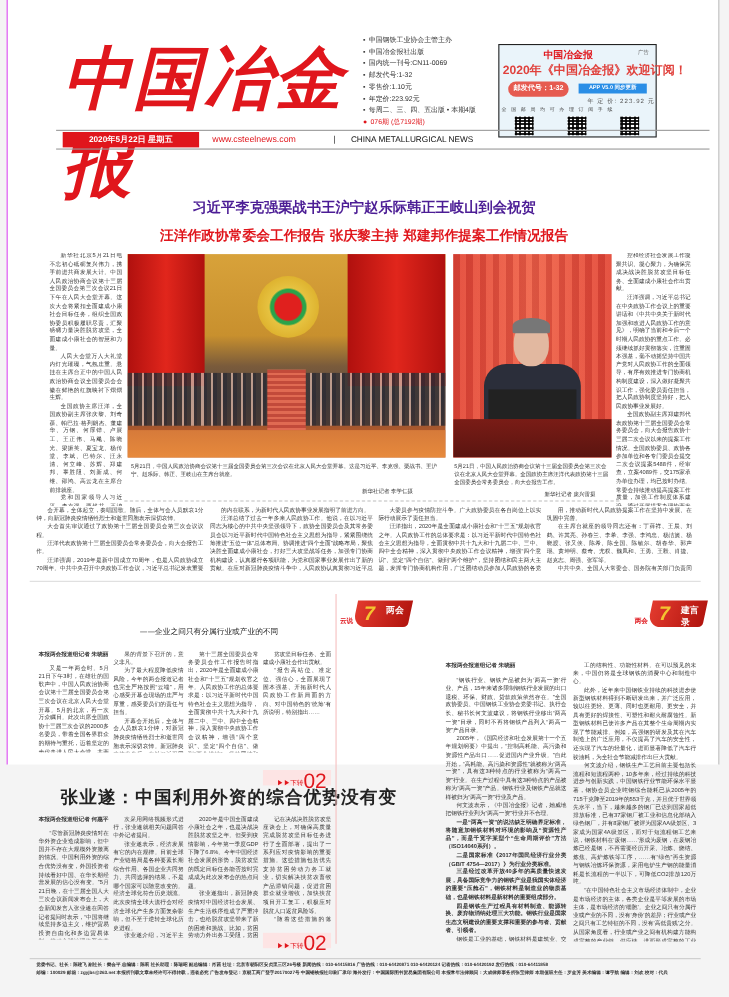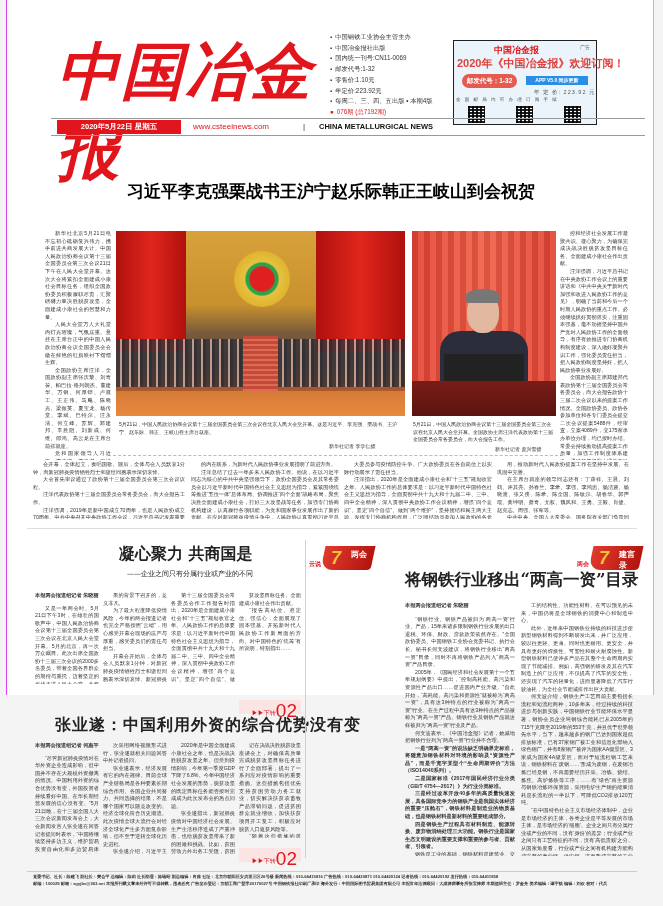--- a/index.html
+++ b/index.html
@@ -24,25 +24,25 @@
   .ad-price { position: absolute; left: 80px; top: 48px; font-size: 5.5px; color: #555; letter-spacing: 1px; }
   .ad-sub { position: absolute; left: 2px; top: 56px; font-size: 4.5px; color: #444; letter-spacing: 1.5px; white-space: nowrap; }
   .qr { position: absolute; top: 65px; width: 17px; height: 17px; background:
       repeating-linear-gradient(0deg, #222 0 2px, #fff 2px 3px),
       repeating-linear-gradient(90deg, #222 0 2px, #fff 2px 4px); background-blend-mode: multiply; }
 
   .date-bar { left: 44px; top: 118px; width: 594px; height: 18px; border-top: 1px solid #999; border-bottom: 1px solid #999; font-family: "Liberation Sans", sans-serif; }
   .date-red { position: absolute; left: 6px; top: 1px; width: 124px; height: 14px; background: #e0161c; color: #fff; font-size: 7.5px; font-weight: bold; text-align: center; line-height: 14px; }
   .site { position: absolute; left: 142px; top: 1px; font-size: 8px; color: #e0161c; line-height: 14px; }
   .sep { position: absolute; left: 252px; top: 1px; font-size: 8px; line-height: 14px; color: #333; }
-  .en-name { position: absolute; left: 268px; top: 1px; font-size: 7.5px; font-weight: bold; line-height: 14px; color: #111; }
+  .en-name { position: absolute; left: 268px; top: 1px; font-size: 7.5px; font-weight: normal; line-height: 14px; color: #111; }
 
   
   .headline { left: 0; top: 146px; width: 648px; text-align: center; color: #e0161c; font-family: "Liberation Sans", sans-serif; font-weight: bold; font-size: 26px; letter-spacing: 3px; }
-  .sub1 { left: 0; top: 180px; width: 648px; text-align: center; color: #000000; font-family: "Liberation Sans", sans-serif; font-weight: bold; font-size: 17px; }
+  .sub1 { left: 0; top: 180px; width: 648px; text-align: center; color: #4c1d95; font-family: "Liberation Sans", sans-serif; font-weight: bold; font-size: 13px; }
   .sub2 { left: 0; top: 206px; width: 648px; text-align: center; color: #e0161c; font-weight: bold; font-size: 12.5px; }
 
   
   .txt { font-size: 5.2px; line-height: 7.6px; color: #333; text-align: justify; overflow: hidden; font-family: "Liberation Sans", sans-serif; }
   .txt p { text-indent: 10px; }
 
   
   .photo1 { left: 109px; top: 231px; width: 289px; height: 185px; overflow: hidden;
     background: linear-gradient(180deg, #d8a23a 0%, #c8902e 40%, #7a5b3b 55%, #5a4a45 70%, #b45a2a 88%, #d27230 100%); }
   .curtain { position: absolute; top: 0; height: 120px; background: linear-gradient(90deg, #b0100e, #e1261c, #b0100e); }
@@ -110,20 +110,21 @@
   </div>
 
   <div class="abs date-bar">
     <div class="date-red">2020年5月22日 星期五</div>
     <div class="site">www.csteelnews.com</div>
     <div class="sep">|</div>
     <div class="en-name">CHINA METALLURGICAL NEWS</div>
   </div>
 
   <div class="abs sub1">习近平李克强栗战书王沪宁赵乐际韩正王岐山到会祝贺</div>
+  <div class="abs sub2">汪洋作政协常委会工作报告 张庆黎主持 郑建邦作提案工作情况报告</div>
 
   <div class="abs txt" style="left:38px; top:230px; width:66px; height:230px;">
     <p>新华社北京5月21日电 不忘初心砥砺复兴伟力，携手前进共商发展大计。中国人民政治协商会议第十三届全国委员会第三次会议21日下午在人民大会堂开幕。这次大会将紧扣全面建成小康社会目标任务，组织全国政协委员积极履职尽责，汇聚磅礴力量决胜脱贫攻坚，全面建成小康社会的智慧和力量。</p>
     <p>人民大会堂万人大礼堂内灯光璀璨，气氛庄重。悬挂在主席台正中的中国人民政治协商会议全国委员会会徽在鲜艳的红旗映衬下熠熠生辉。</p>
     <p>全国政协主席汪洋，全国政协副主席张庆黎、刘奇葆、帕巴拉·格列朗杰、董建华、万钢、何厚铧、卢展工、王正伟、马飚、陈晓光、梁振英、夏宝龙、杨传堂、李斌、巴特尔、汪永清、何立峰、苏辉、郑建邦、辜胜阻、刘新成、何维、邵鸿、高云龙在主席台前排就座。</p>
     <p>党和国家领导人习近平、李克强、栗战书、王沪宁、赵乐际、韩正、王岐山等在主席台就座，祝贺大会召开。</p>
 
   </div>
 
   <div class="abs photo1">
@@ -170,21 +171,20 @@
     <p>汪洋指出，2020年是全面建成小康社会和“十三五”规划收官之年。人民政协工作的总体要求是：以习近平新时代中国特色社会主义思想为指导，全面贯彻中共十九大和十九届二中、三中、四中全会精神，深入贯彻中央政协工作会议精神，增强“四个意识”、坚定“四个自信”、做到“两个维护”，坚持团结和民主两大主题，发挥专门协商机构作用，广泛团结动员参加人民政协的各党派团体和各族各界人士，紧紧扭住疫情防</p>
   </div>
   <div class="abs txt" style="left:490px; top:461px; width:132px; height:58px;">
     <p>用，推动新时代人民政协提案工作在坚持中发展、在巩固中完善。</p>
     <p>在主席台就座的领导同志还有：丁薛祥、王晨、刘鹤、许其亮、孙春兰、李希、李强、李鸿忠、杨洁篪、杨晓渡、张又侠、陈希、陈全国、陈敏尔、胡春华、郭声琨、黄坤明、蔡奇、尤权、魏凤和、王勇、王毅、肖捷、赵克志、周强、张军等。</p>
     <p>中共中央、全国人大常委会、国务院有关部门负责同志应邀列席开幕会。外国驻华使节等应邀参加开幕会。</p>
   </div>
 
   <div class="abs" style="left:20px; top:528px; width:610px; border-top:1px solid #ddd;"></div>
 
-  <div class="abs h2" style="left:112px; top:544px; font-size:16px;">凝心聚力 共商国是</div>
   <div class="abs" style="left:120px; top:569px; font-size:7px; color:#222;">——企业之间只有分属行业或产业的不同</div>
 
   <div class="abs txt" style="left:28px; top:592px; width:64px; height:92px;">
     <div style="font-weight:bold; margin-bottom:5px;">本报两会报道组记者 朱晓丽</div>
     <p>又是一年两会时。5月21日下午3时，在雄壮的国歌声中，中国人民政治协商会议第十三届全国委员会第三次会议在北京人民大会堂开幕。5月的北京，再一次万众瞩目。此次出席全国政协十三届三次会议的2000多名委员，带着全国各界群众的期待与重托，迈着坚定的步伐走进人民大会堂，共商国是。</p>
 
   </div>
   <div class="abs txt" style="left:96px; top:592px; width:64px; height:92px;">
     <p>果的背景下召开的，意义非凡。</p>
     <p>为了最大程度降低疫情风险，今年的两会报道记者也完全严格按照“云端”，用心感受开幕会现场的庄严与厚重，感受委员们的责任与担当。</p>
@@ -235,21 +235,20 @@
     <div class="cal">两会</div>
     <div class="lbl">云说</div>
   </div>
   <div class="abs banner" style="left:570px; top:546px;">
     <div class="flag"></div>
     <div class="seven">7</div>
     <div class="cal">建言录</div>
     <div class="lbl">两会</div>
   </div>
 
-  <div class="abs h2" style="left:398px; top:569px; font-size:16.5px;">将钢铁行业移出“两高一资”目录</div>
 
   <div class="abs txt" style="left:398px; top:602px; width:110px; height:254px;">
     <div style="font-weight:bold; margin-bottom:6px;">本报两会报道组记者 朱晓丽</div>
     <p>“钢铁行业、钢铁产品被归为‘两高一资’行业、产品，15年来诸多限制钢铁行业发展的出口退税、环保、财政、贷款政策依然存在。”全国政协委员、中国钢铁工业协会党委书记、执行会长、秘书长何文波建议，将钢铁行业移出“两高一资”目录，同时不再将钢铁产品列入“两高一资”产品目录。</p>
     <p>2005年，《国民经济和社会发展第十一个五年规划纲要》中提出，“控制高耗能、高污染和资源性产品出口……促进国内产业升级。”自此开始，“高耗能、高污染和资源性”就被称为“两高一资”，具有这3种特点的行业被称为“两高一资”行业。在生产过程中具有这3种特点的产品被称为“两高一资”产品。钢铁行业及钢铁产品就这样被归为“两高一资”行业及产品。</p>
     <p>何文波表示，《中国冶金报》记者，她威地把钢铁行业列为“两高一资”行业并不合理。</p>
     <p style="font-weight:bold">一是“两高一资”的说法缺乏明确界定标准，将随意加钢铁材料对环境的影响及“资源性产品”，而是千宽字某型个“生命周期评价”方法（ISO14040系列）。</p>
     <p style="font-weight:bold">二是国家标准《2017年国民经济行业分类（GB/T 4754—2017）》为行业分类标准。</p>
     <p style="font-weight:bold">三是经过改革开放40多年的高质量快速发展，具备国际竞争力的钢铁产业是我国实体经济的重要“压舱石”，钢铁材料是制造业的物质基础，也是钢铁材料是新材料的重要组成部分。</p>
     <p style="font-weight:bold">四是钢铁生产过程具有材料制造、能源转换、废弃物消纳处理三大功能。钢铁行业是国家生态文明建设的重要支撑和重要的参与者、贡献者、引领者。</p>

